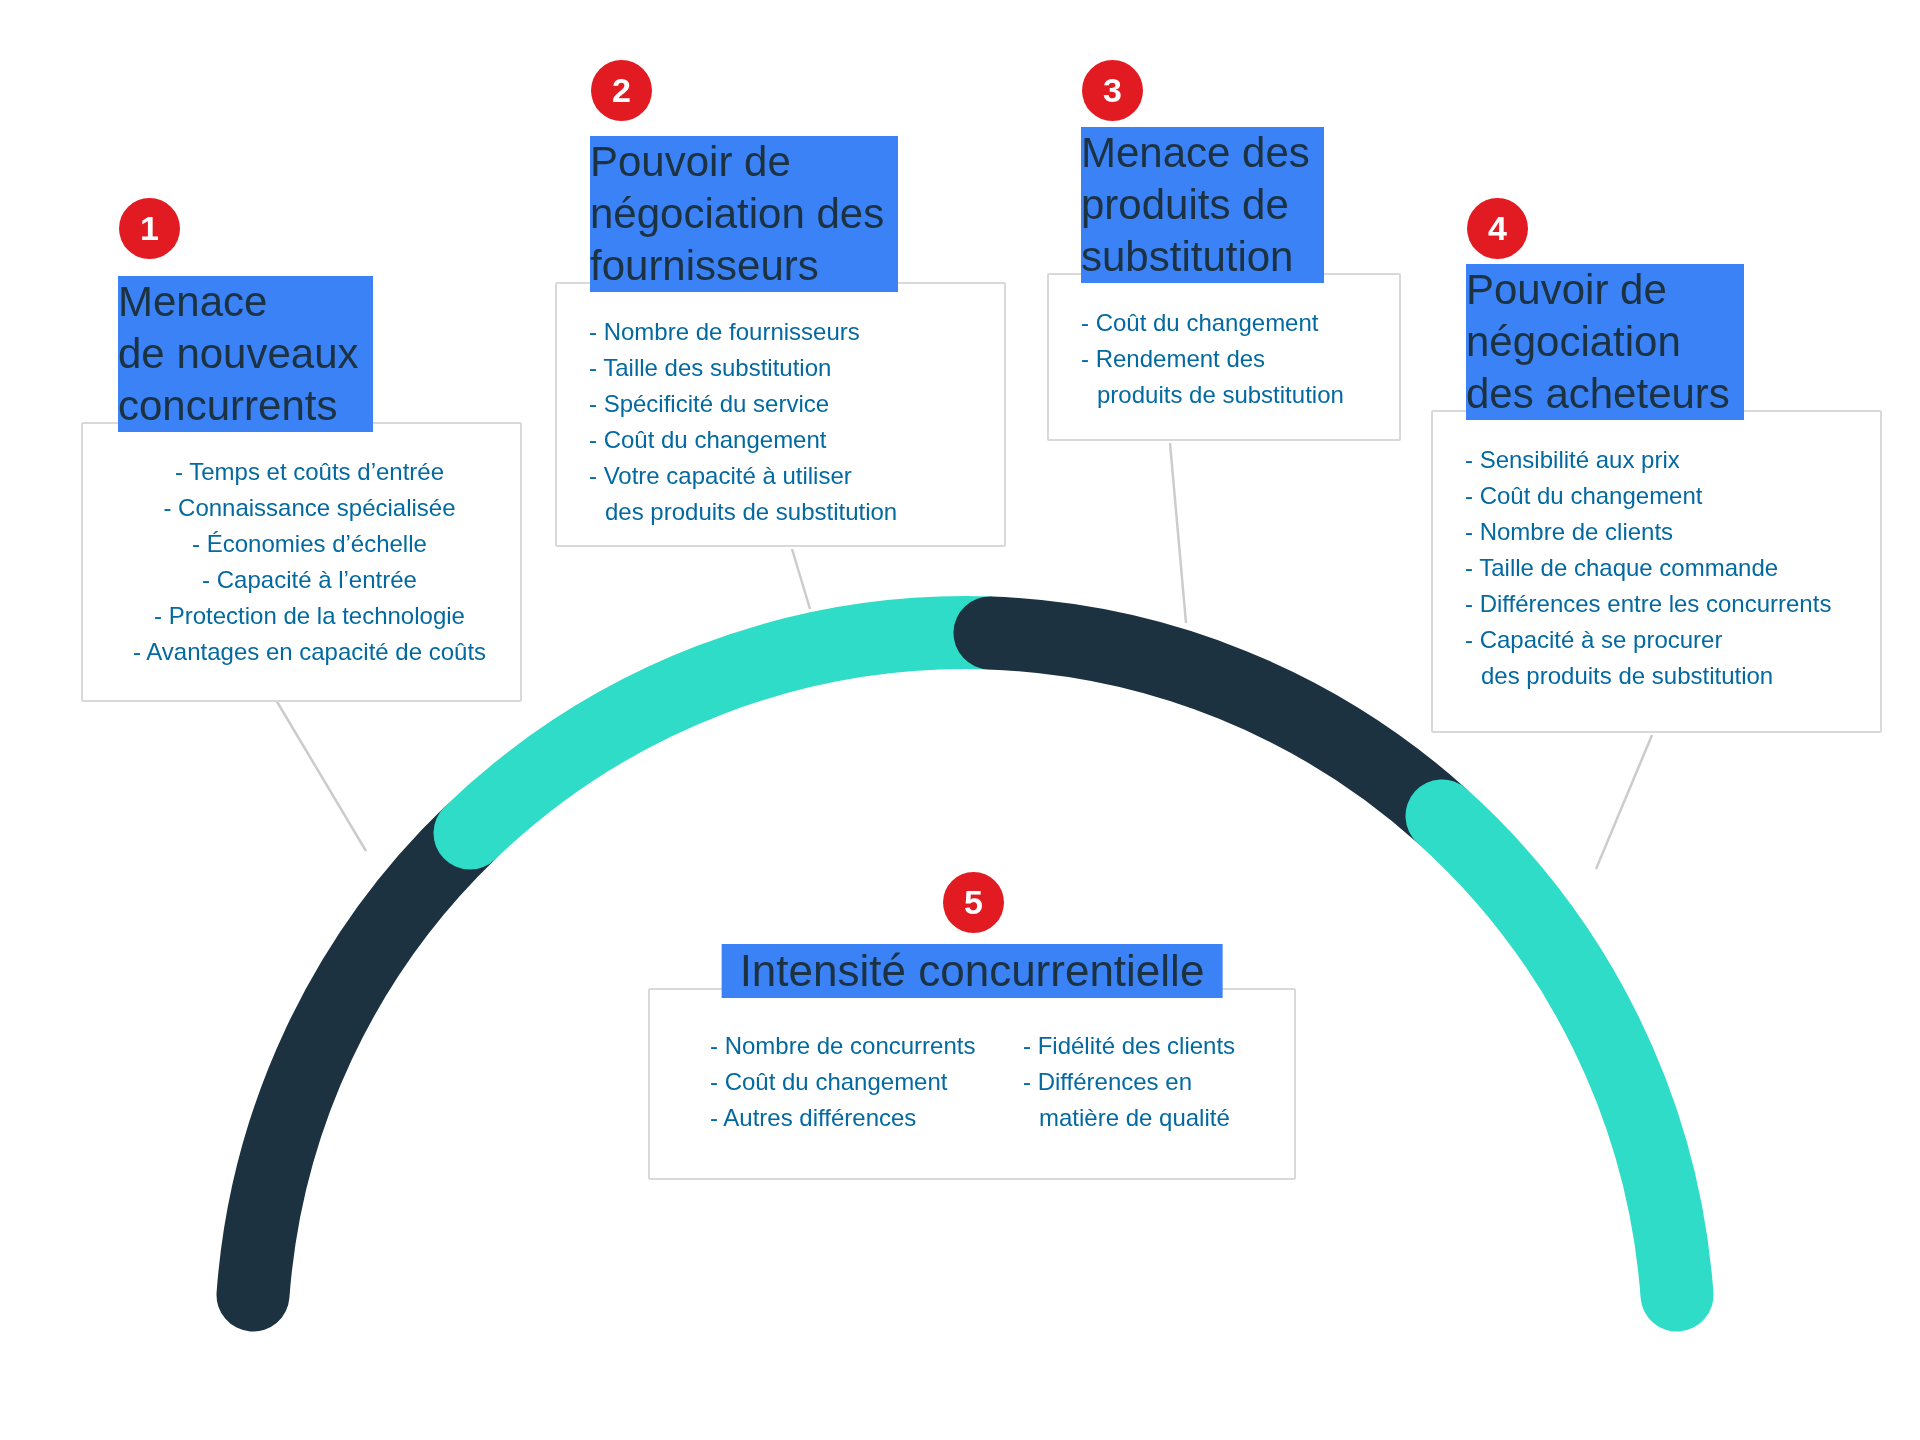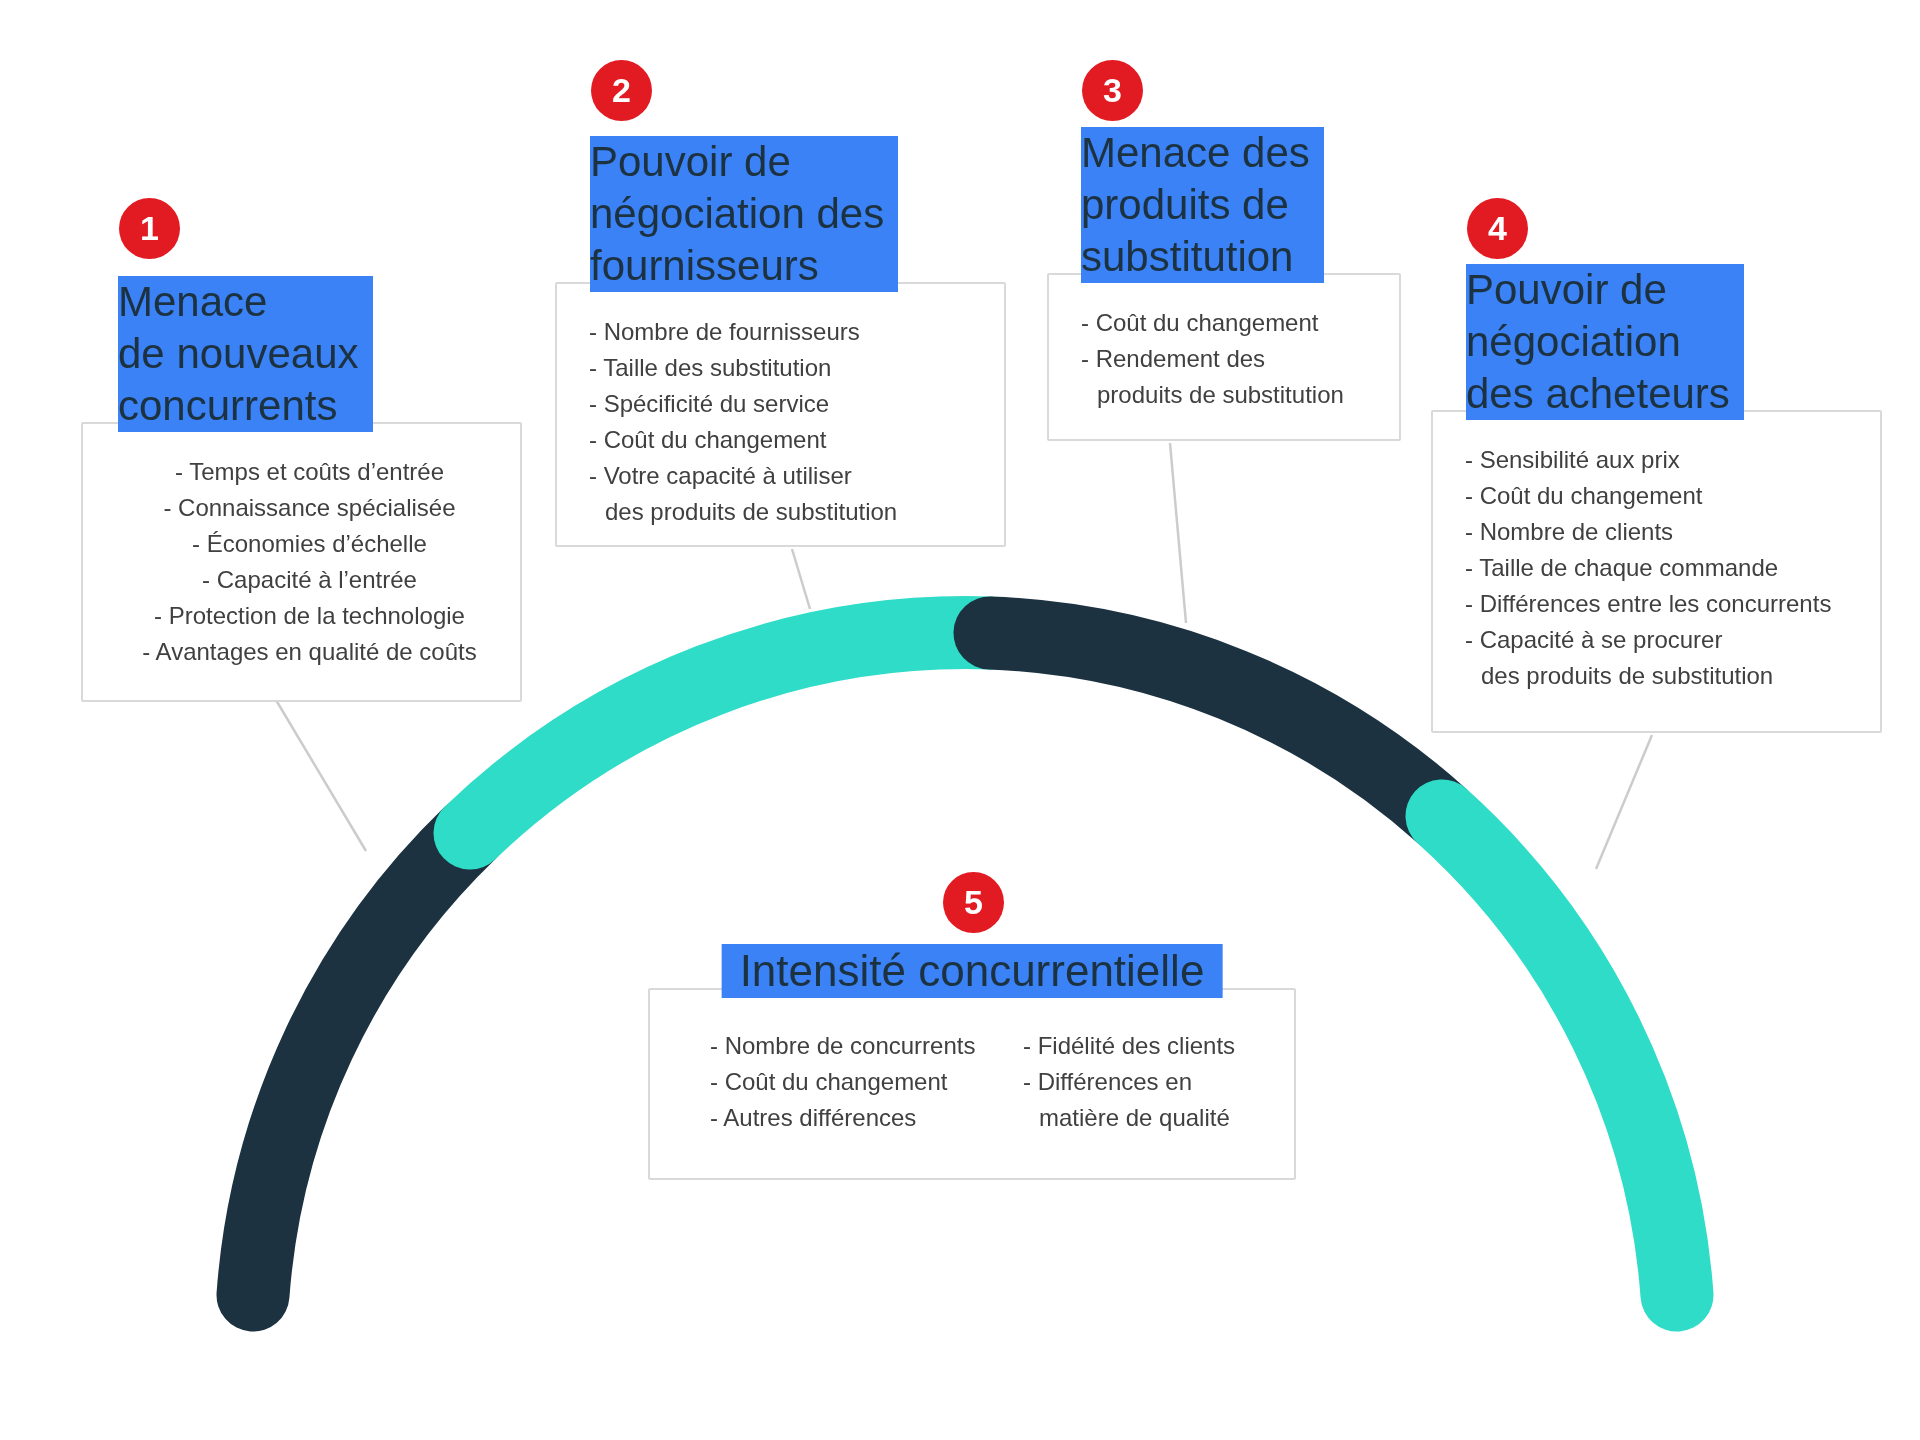--- a/index.html
+++ b/index.html
@@ -9,21 +9,21 @@
   .canvas { position: absolute; left: 0; top: 0; width: 1920px; height: 1440px; }
 
   svg.arc-layer { position: absolute; left: 0; top: 0; width: 1920px; height: 1440px; z-index: 0; }
   .arc-seg { fill: none; stroke-width: 73; stroke-linecap: round; }
   .connector { stroke: #cccccc; stroke-width: 2.5; }
 
   .box {
     position: absolute; background: #ffffff;
     border: 2px solid #d9d9d9; border-radius: 2px; z-index: 1;
   }
-  .items { padding: 30px 16px 0 32px; color: #404040; font-size: 24px; line-height: 36px; }
+  .items { padding: 30px 16px 0 32px; color: #0369a1; font-size: 24px; line-height: 36px; }
   .item { padding-left: 16px; text-indent: -16px; white-space: pre-line; }
 
   .force-title {
     position: absolute; z-index: 2; color: #1c3241; background: #3b82f6;
     font-size: 42px; line-height: 52px; white-space: pre-line; padding: 0 14px 0 0;
   }
   .force-title.center { transform: translateX(-50%); font-size: 44px; line-height: 54px; padding: 0 18px; }
 
   .badge {
     position: absolute; z-index: 3; width: 61px; height: 61px; border-radius: 50%;
@@ -75,21 +75,21 @@
   <div class="force-title" id="title1">Menace
 de nouveaux
 concurrents</div>
   <div class="box" id="box1">
     <div class="items">
       <div class="item">- Temps et coûts d’entrée</div>
       <div class="item">- Connaissance spécialisée</div>
       <div class="item">- Économies d’échelle</div>
       <div class="item">- Capacité à l’entrée</div>
       <div class="item">- Protection de la technologie</div>
-      <div class="item">- Avantages en qualité de coûts</div>
+      <div class="item">- Avantages en capacité de coûts</div>
     </div>
   </div>
 
   <div class="badge" id="badge2">2</div>
   <div class="force-title" id="title2">Pouvoir de
 négociation des
 fournisseurs</div>
   <div class="box" id="box2">
     <div class="items">
       <div class="item">- Nombre de fournisseurs</div>

